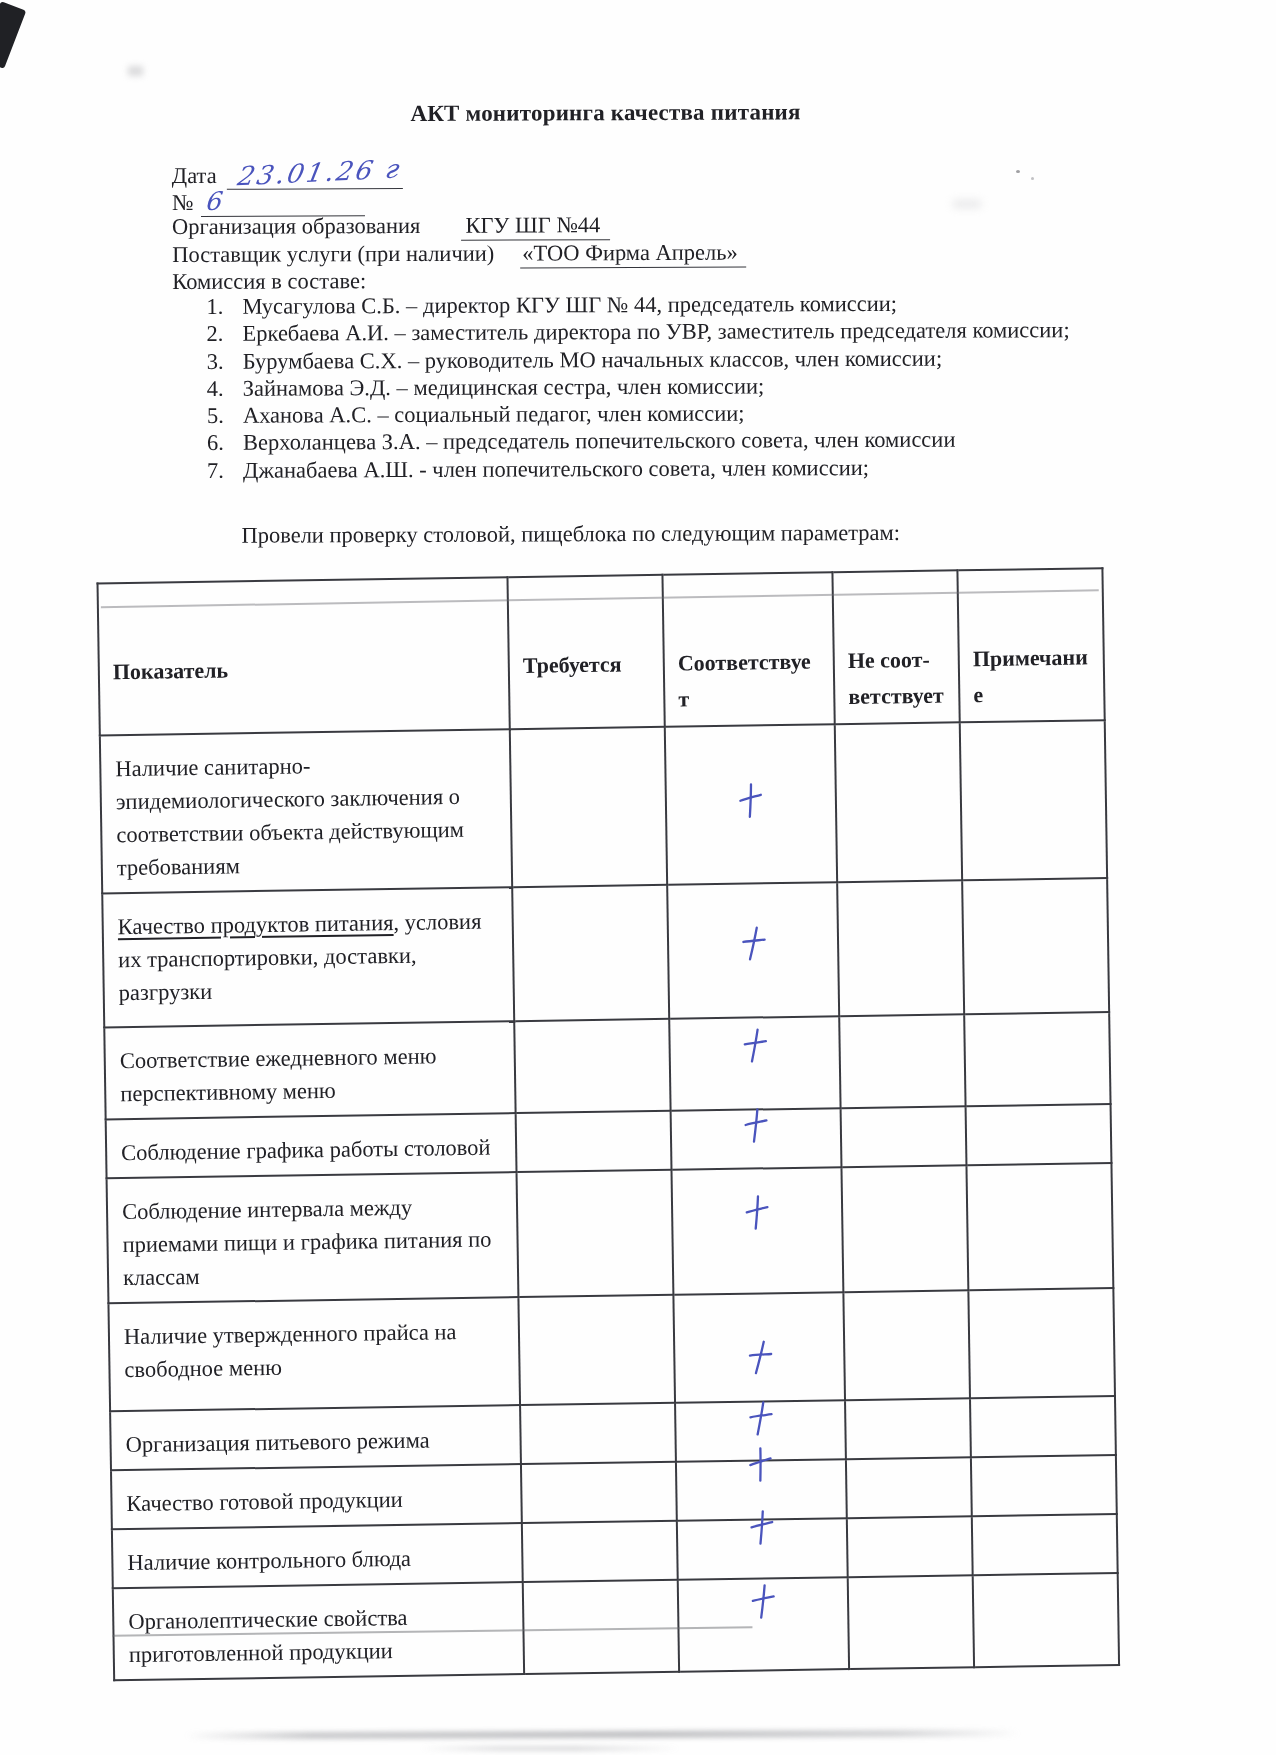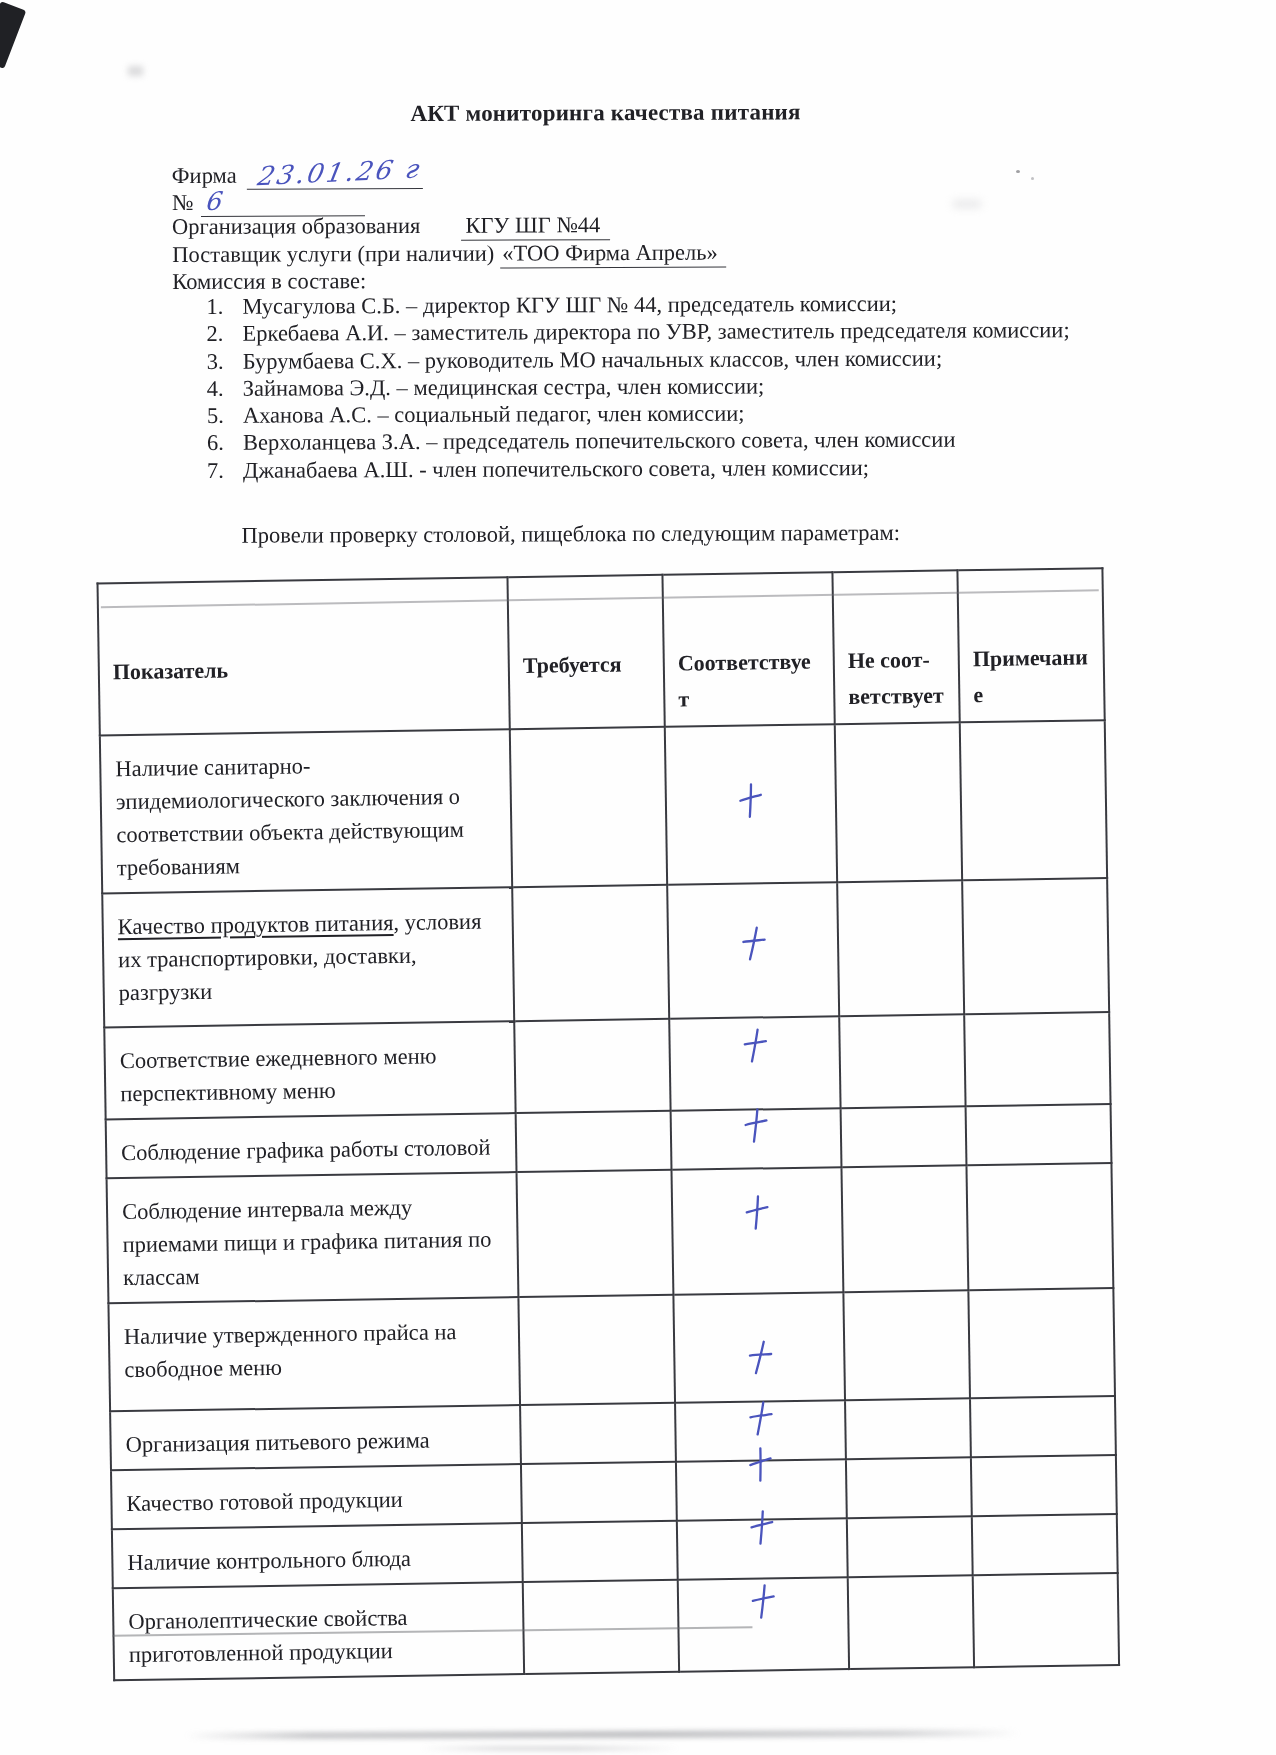--- a/index.html
+++ b/index.html
@@ -19,21 +19,21 @@
     position: absolute; top: 100px; left: 0; width: 1212px;
     text-align: center; font-size: 23px; font-weight: bold; letter-spacing: 0.2px;
   }
 
   .fields { position: absolute; left: 172px; top: 157px; font-size: 22.5px; }
   .field-line { height: 27.6px; white-space: nowrap; }
   .uline { display: inline-block; border-bottom: 1.7px solid #34353b; vertical-align: baseline; }
   .date-line { width: 176px; margin-left: 10px; padding-left: 12px; }
   .num-line  { width: 164px; margin-left: 8px;  padding-left: 6px; }
   .org-line  { margin-left: 41px; padding: 0 10px 1px 4px; }
-  .prov-line { margin-left: 6px; padding: 0 8px 1px 2px; }
+  .prov-line { margin-left: 26px; padding: 0 8px 1px 2px; }
 
   .hand {
     font-family: "DejaVu Serif", serif; font-style: italic;
     color: var(--ink, #4a54bd); display: inline-block;
   }
   .hand-date { font-size: 26px; letter-spacing: 2.5px; transform: skewX(-14deg) rotate(-2.5deg) translateY(-1px); }
   .hand-num  { font-size: 25px; transform: skewX(-12deg) rotate(-5deg); }
 
   .commission { position: absolute; left: 206px; top: 291px; width: 896px; font-size: 22.5px; line-height: 27.3px; }
   .c-item { display: flex; }
@@ -91,21 +91,21 @@
   <div class="artifact smudge2"></div>
   <div class="artifact bottom-streak"></div>
   <div class="artifact bottom-streak2"></div>
 
   <div class="tilt">
 
     <div class="doc-title">АКТ мониторинга качества питания</div>
 
     <div class="fields">
       <div class="field-line">
-        <span>Фирма</span><span class="uline date-line"><span class="hand hand-date">23.01.26 г</span></span>
+        <span>Дата</span><span class="uline date-line"><span class="hand hand-date">23.01.26 г</span></span>
       </div>
       <div class="field-line">
         <span>№</span><span class="uline num-line"><span class="hand hand-num">6</span></span>
       </div>
       <div class="field-line">
         <span>Организация образования</span><span class="uline org-line">КГУ ШГ №44</span>
       </div>
       <div class="field-line">
         <span>Поставщик услуги (при наличии)</span><span class="uline prov-line">«ТОО Фирма Апрель»</span>
       </div>

